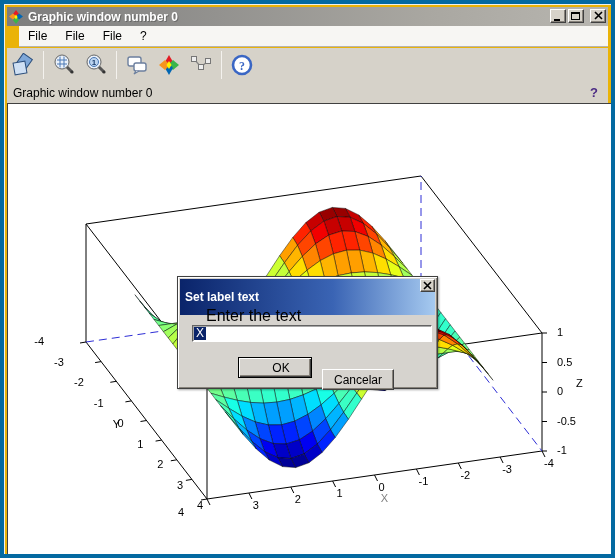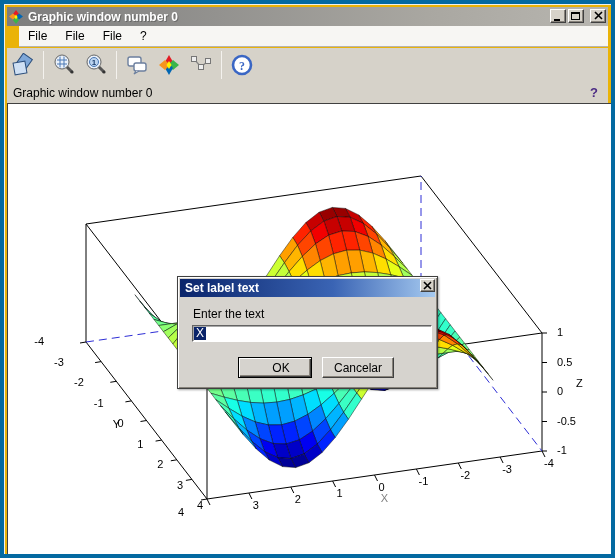--- a/index.html
+++ b/index.html
@@ -39,39 +39,39 @@
   .infobar .qmark{margin-left:auto;color:#4b2a84;font-weight:bold;font-size:13px;padding-right:4px;}
   
   .plot-area{position:absolute;left:3px;top:99px;width:608px;height:452px;
     background:#ffffff;border-top:1px solid #404040;border-left:1px solid #404040;}
   .plot-area svg{display:block;}
   
   .dialog{position:absolute;left:173px;top:272px;width:261px;height:113px;
     background:#d6d3ce;border:1px solid #404040;
     box-shadow:inset 1px 1px 0 #fff,inset -1px -1px 0 #87827a, 1px 1px 2px rgba(0,0,0,.35);
     z-index:10;}
-  .dlg-title{position:absolute;left:2px;top:2px;right:2px;height:18px;
+  .dlg-title{position:absolute;left:2px;top:2px;right:2px;height:36px;
     background:linear-gradient(90deg,#0a246a,#3a64b4 60%,#a6caf0);
     color:#fff;font-weight:bold;font-size:12px;display:flex;align-items:center;padding-left:5px;}
   .dlg-close{position:absolute;right:2px;top:2px;width:15px;height:13px;background:#d6d2c9;
     border:1px solid;border-color:#fff #404040 #404040 #fff;
     box-shadow:inset -1px -1px 0 #87827a;display:flex;align-items:center;justify-content:center;}
-  .dlg-label{position:absolute;left:15px;top:30px;font-size:12px;color:#000;}
+  .dlg-label{position:absolute;left:28px;top:30px;font-size:16px;color:#000;}
   .dlg-field{position:absolute;left:14px;top:48px;width:240px;height:17px;background:#fff;
     border:1px solid;border-color:#636363 #fff #fff #636363;
     box-shadow:inset 1px 1px 0 #a8a8a8;font-size:12px;display:flex;align-items:center;padding:0 1px;}
   .dlg-field .sel{background:#0a246a;color:#fff;padding:0 2px;line-height:13px;}
   .dlg-btn{position:absolute;top:80px;height:21px;background:#d6d3ce;font-size:12px;color:#000;
     display:flex;align-items:center;justify-content:center;
     border:1px solid;border-color:#fff #404040 #404040 #fff;
     box-shadow:inset -1px -1px 0 #87827a;}
   .dlg-btn.default{border:1px solid #000;
     box-shadow:inset 1px 1px 0 #fff,inset -1px -1px 0 #404040,inset -2px -2px 0 #87827a;}
   .ok{left:60px;width:74px;padding-left:12px;}
-  .cancel{left:144px;width:72px;}
+  .cancel{left:144px;width:72px;margin-top:12px;}
 </style>
 </head>
 <body>
 
 <div class="window">
 
   <div class="titlebar">
     <svg class="win-icon" viewBox="0 0 14 14">
       <polygon points="7,0 10,4 7,8 4,4" fill="#e31b23"></polygon>
       <polygon points="10,3.5 14,6.5 10,9.5 6.5,6.5" fill="#0066b3"></polygon>

